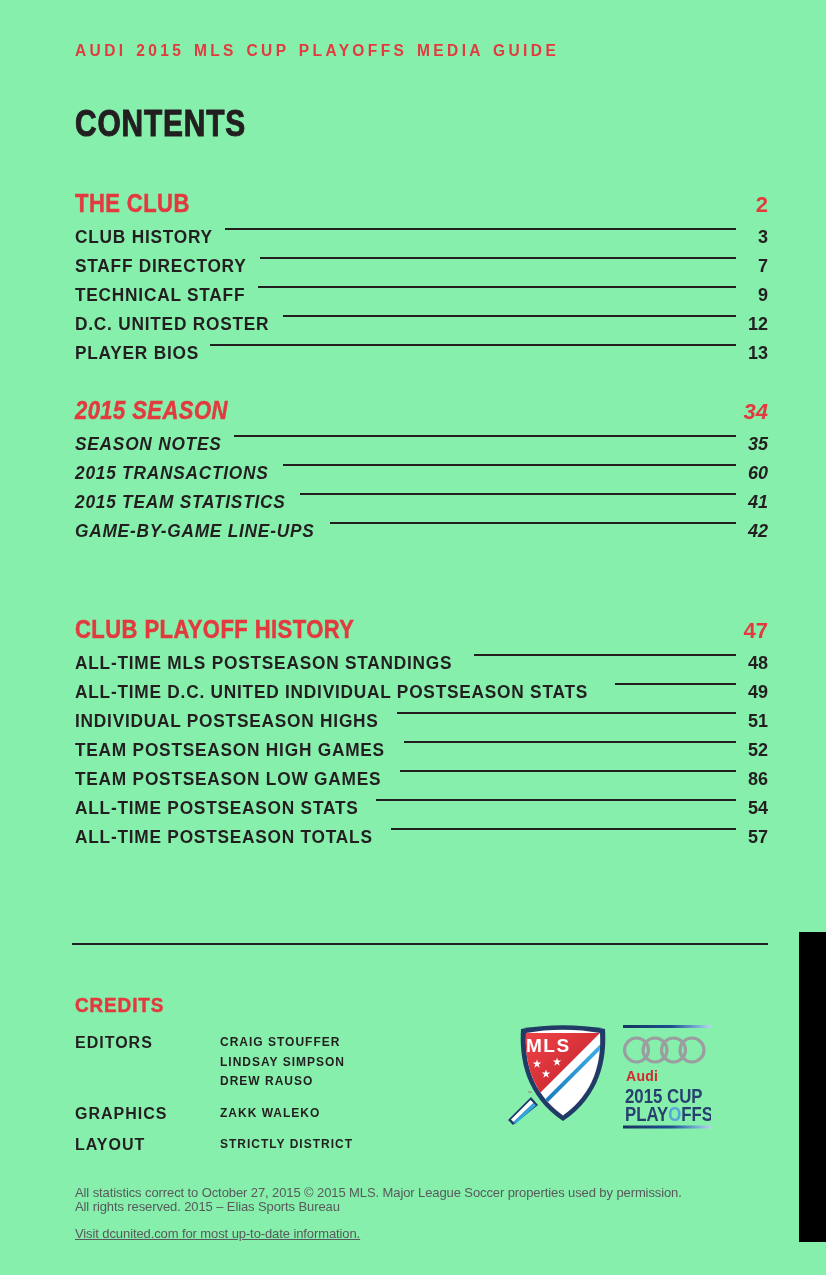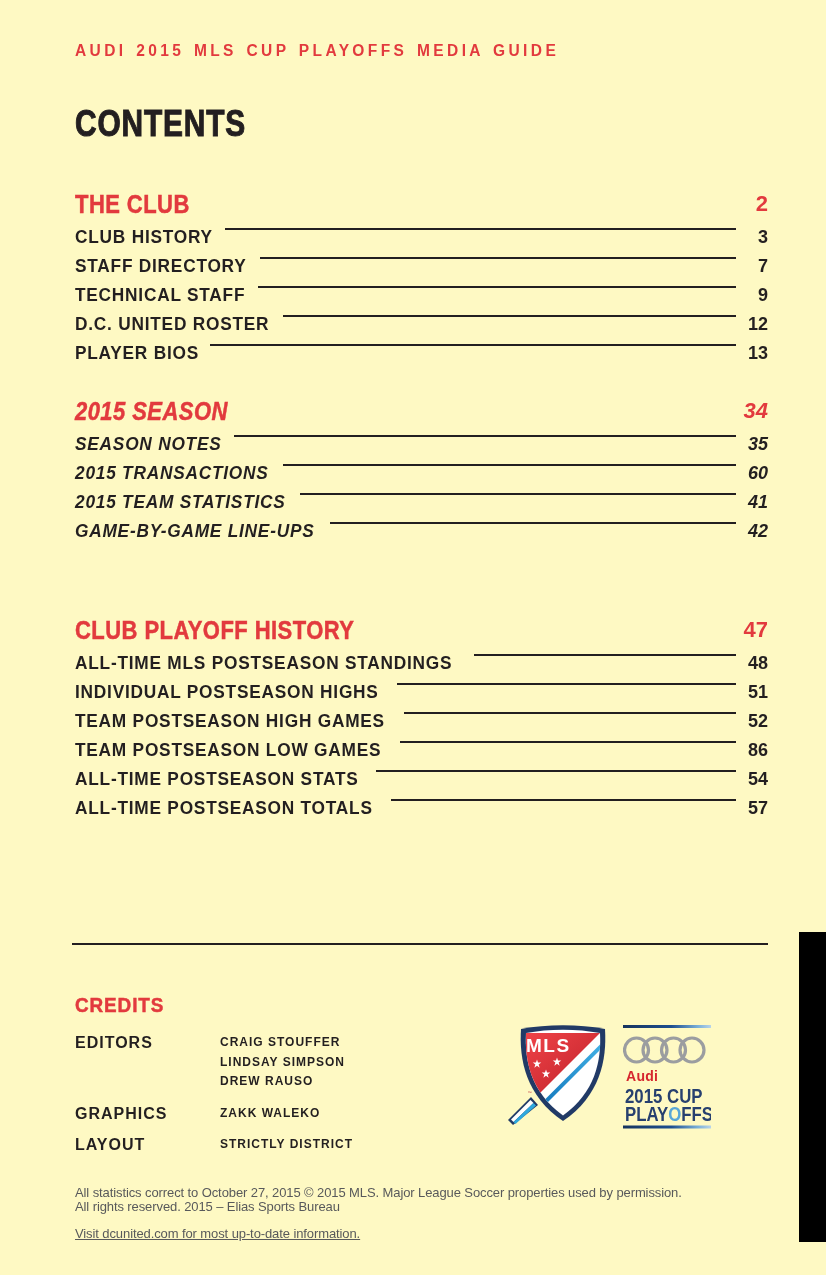--- a/index.html
+++ b/index.html
@@ -1,39 +1,39 @@
 <!DOCTYPE html>
 <html><head>
 <meta charset="utf-8">
 <style>
   * { margin:0; padding:0; box-sizing:border-box; }
   html,body { background:#ffffff; }
   .page {
-    position:relative; width:826px; height:1275px; background:#fef9c3;
+    position:relative; width:826px; height:1275px; background:#86efac;
     font-family:"Liberation Sans", sans-serif; color:#231f20; overflow:hidden;
   }
   
   .kicker {
     position:absolute; left:75px; top:42px;
     font-size:16px; font-weight:bold; color:#e23a3e;
     letter-spacing:3.5px; word-spacing:2px; white-space:nowrap;
     transform:scaleX(0.97); transform-origin:left;
   }
   .doc-title {
     position:absolute; left:75px; top:103px;
     font-size:36px; font-weight:bold; color:#231f20; letter-spacing:1px;
     -webkit-text-stroke:1px #231f20;
     transform:scaleX(0.83); transform-origin:left; white-space:nowrap;
   }
   
   .section { position:absolute; left:75px; width:693px; }
   .sec-club { top:190px; }
   .sec-season { top:397px;font-style:italic; }
   .sec-playoff { top:616px; }
-  .shead { display:flex; align-items:center; height:28px; margin-bottom:8px; }
+  .shead { display:flex; align-items:flex-end; height:28px; margin-bottom:8px; }
   .stitle {
     font-size:25px; font-weight:bold; color:#e23a3e; letter-spacing:0.5px;
     -webkit-text-stroke:0.5px #e23a3e;
     transform:scaleX(0.88); transform-origin:left bottom; white-space:nowrap; flex:1;
   }
   .snum { font-size:22px; font-weight:bold; color:#e23a3e; text-align:right; }
   .trow { display:flex; align-items:flex-start; height:29px; }
   .tlabel {
     font-size:18px; font-weight:bold; color:#231f20; letter-spacing:0.8px;
     white-space:nowrap; line-height:22px;
@@ -133,20 +133,25 @@
 
   <div class="section sec-playoff">
     <div class="shead">
       <span class="stitle">CLUB PLAYOFF HISTORY</span>
       <span class="snum">47</span>
     </div>
     <div class="trow">
       <span class="tlabel">ALL-TIME MLS POSTSEASON STANDINGS</span>
       <span class="tleader"></span>
       <span class="tnum">48</span>
+    </div>
+    <div class="trow">
+      <span class="tlabel">ALL-TIME D.C. UNITED INDIVIDUAL POSTSEASON STATS</span>
+      <span class="tleader"></span>
+      <span class="tnum">49</span>
     </div>
     <div class="trow">
       <span class="tlabel">INDIVIDUAL POSTSEASON HIGHS</span>
       <span class="tleader"></span>
       <span class="tnum">51</span>
     </div>
     <div class="trow">
       <span class="tlabel">TEAM POSTSEASON HIGH GAMES</span>
       <span class="tleader"></span>
       <span class="tnum">52</span>

